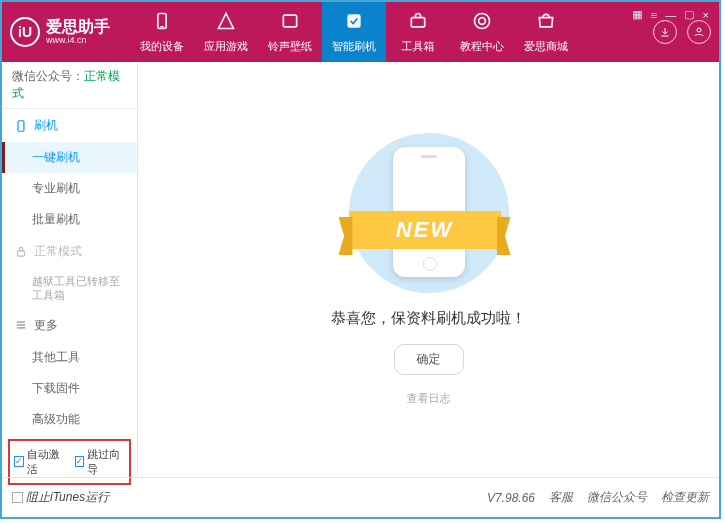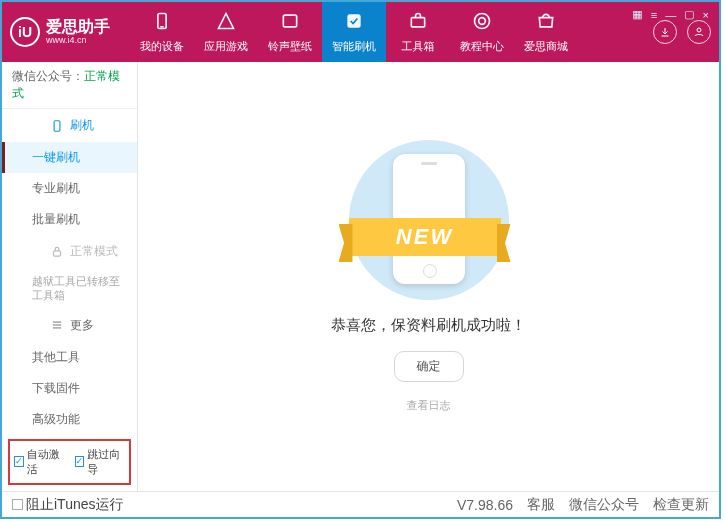--- a/index.html
+++ b/index.html
@@ -20,21 +20,21 @@
 
 .header-right { margin-left: auto; display: flex; align-items: center; gap: 10px; }
 .win-controls { display: flex; gap: 8px; font-size: 11px; align-items: center; padding-right: 4px; position: absolute; top: 8px; right: 12px; color: #d8f0ff; }
 .win-controls span { cursor: pointer; }
 .circ-btn { width: 24px; height: 24px; border: 1.5px solid rgba(255,255,255,.8); border-radius: 50%; display: flex; align-items: center; justify-content: center; cursor: pointer; }
 
 .body { flex: 1; display: flex; min-height: 0; }
 .sidebar { width: 136px; border-right: 1px solid #e5e5e5; display: flex; flex-direction: column; font-size: 12px; color: #555; }
 .status-row { padding: 6px 10px; border-bottom: 1px solid #eee; color: #666; }
 .status-row .v { color: #07a551; }
-.section-head { display: flex; align-items: center; gap: 6px; padding: 8px 12px; color: #666; margin-left: 36px; }
+.section-head { display: flex; align-items: center; gap: 6px; padding: 8px 12px; color: #666; }
 .section-head .ic { width: 14px; height: 14px; }
 .section-head.locked { color: #bbb; }
 .sub-item { padding: 7px 12px 7px 30px; cursor: pointer; color: #666; }
 .sub-item.active { background: #eaf6fd; color: #0c98eb; border-left: 3px solid #7f1d1d; padding-left: 27px; }
 .moved-note { padding: 6px 12px 6px 30px; color: #aaa; font-size: 11px; line-height: 1.3; }
 
 .checkbox-row { border: 2px solid #d23b3b; margin: 4px 6px; padding: 6px 4px; display: flex; gap: 10px; font-size: 11px; }
 .chk { display: flex; align-items: center; gap: 3px; color: #444; cursor: pointer; }
 .chk .box { width: 11px; height: 11px; border: 1px solid #2a8fd7; display: flex; align-items: center; justify-content: center; color: #2a8fd7; font-size: 9px; line-height: 1; }
 
@@ -48,21 +48,21 @@
 .phone::after { content: ""; position: absolute; bottom: 6px; left: 30px; width: 12px; height: 12px; border: 1.5px solid #ddd; border-radius: 50%; }
 .ribbon { position: absolute; top: 78px; left: 0; right: 8px; height: 38px; background: #ffc841; display: flex; align-items: center; justify-content: center; color: #fff; font-weight: 900; font-size: 22px; letter-spacing: 2px; font-style: italic; }
 .ribbon::before, .ribbon::after { content: ""; position: absolute; top: 6px; width: 14px; height: 38px; background: #e8ab1f; }
 .ribbon::before { left: -10px; clip-path: polygon(0 0,100% 0,100% 100%,0 100%,40% 50%); }
 .ribbon::after { right: -10px; clip-path: polygon(0 0,100% 0,60% 50%,100% 100%,0 100%); }
 
 .success-msg { font-size: 15px; color: #333; }
 .ok-btn { border: 1px solid #d6d6d6; background: #fff; padding: 6px 22px; font-size: 12px; color: #555; cursor: pointer; border-radius: 10px; }
 .log-link { color: #aaa; font-size: 11px; cursor: pointer; }
 
-.footer { height: 26px; border-top: 1px solid #e5e5e5; display: flex; align-items: center; padding: 0 10px; font-size: 14px; color: #666; gap: 14px; }
+.footer { height: 40px; border-top: 1px solid #e5e5e5; display: flex; align-items: center; padding: 0 10px; font-size: 12px; color: #666; gap: 14px; font-style: italic; }
 .footer .r { margin-left: auto; display: flex; gap: 14px; align-items: center; }
 .footer .chk .box { border-color: #aaa; color: transparent; }
 </style>
 </head>
 <body>
 
 <div class="app">
   <div class="win-controls">
     <span>▦</span>
     <span>≡</span>

